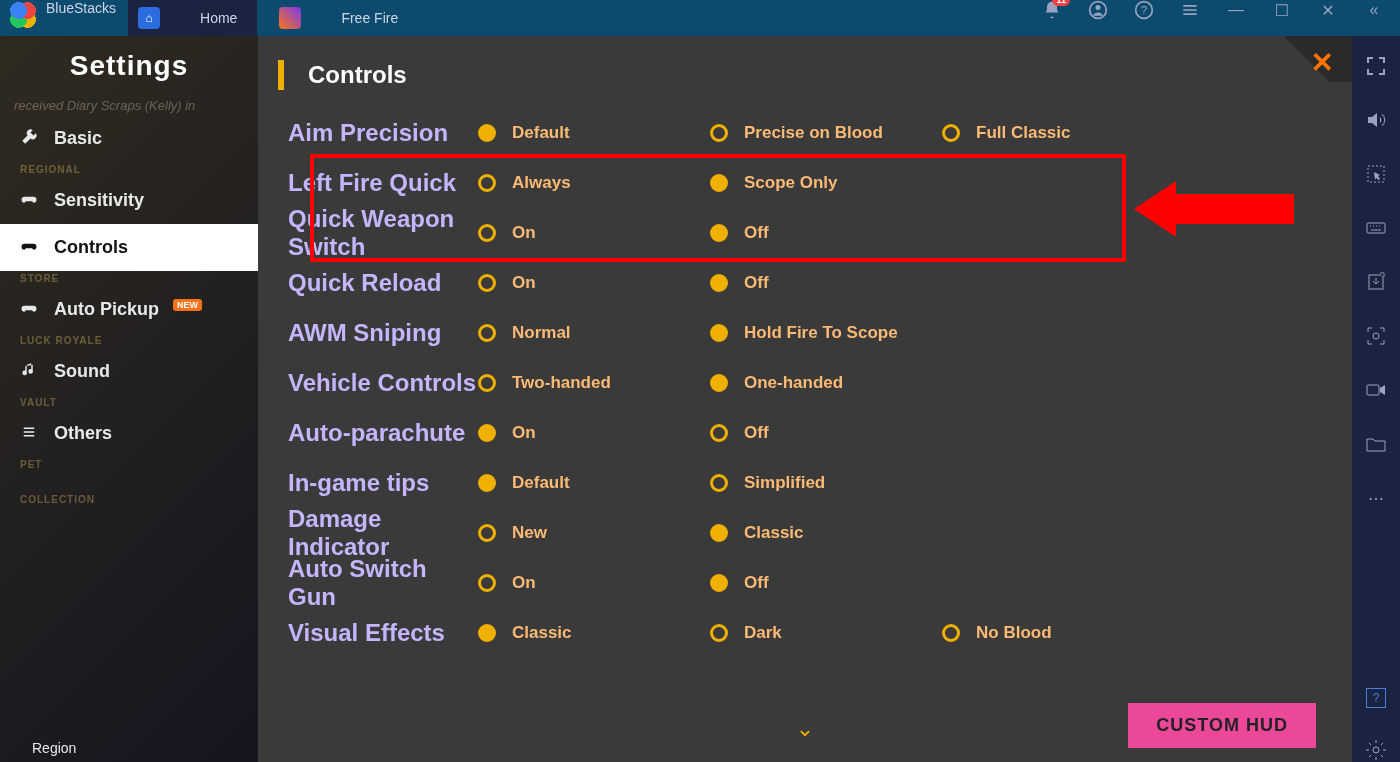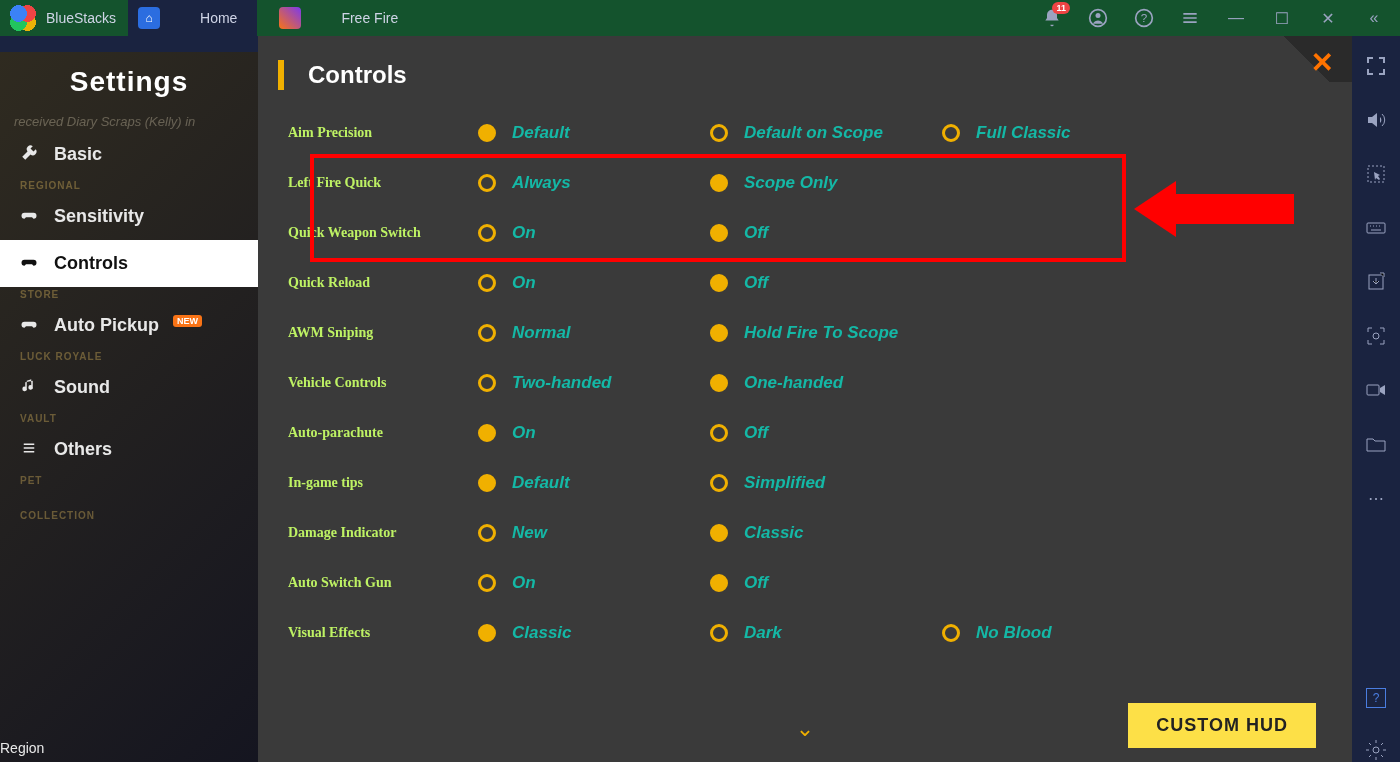--- a/index.html
+++ b/index.html
@@ -1,72 +1,72 @@
 <!DOCTYPE html>
 <html><head>
 <meta charset="utf-8">
 <style>
 * { margin:0; padding:0; box-sizing:border-box; font-family:"Arial Narrow",Arial,sans-serif; }
 body { width:1400px; height:762px; background:#1a2340; overflow:hidden; position:relative; }
 
 
-.titlebar { height:36px; background:#14532d; display:flex; align-items:center; color:#cfd4e6; }
+.titlebar { height:36px; background:#0c4a6e; display:flex; align-items:flex-start; color:#cfd4e6; }
 .logo { width:30px; height:30px; margin-left:8px; background:
   radial-gradient(circle at 35% 35%,#3b82f6 30%,transparent 31%),
   radial-gradient(circle at 65% 35%,#ef4444 30%,transparent 31%),
   radial-gradient(circle at 35% 65%,#22c55e 30%,transparent 31%),
   radial-gradient(circle at 65% 65%,#eab308 30%,transparent 31%);
   border-radius:4px; }
 .app-name { margin-left:8px; font-size:14px; }
 .tab { height:36px; display:flex; align-items:center; padding:0 20px 0 10px; margin-left:12px; }
 .tab.home { background:#1a2340; }
 .tab-icon { width:22px; height:22px; margin-right:8px; border-radius:4px; display:flex; align-items:center; justify-content:center; }
 .home-ico { background:#2b6de0; color:#fff; font-size:12px; }
 .ff-ico { background:linear-gradient(45deg,#f97316,#7c3aed); }
 .tab-label { font-size:14px; color:#cfd4e6;margin-left:32px; }
 .tbar-right { margin-left:auto; display:flex; align-items:center; gap:26px; padding-right:16px; }
 .tb-btn { width:20px; height:20px; color:#9aa3c0; display:flex; align-items:center; justify-content:center; cursor:pointer; font-size:16px; position:relative; }
 .bell-badge { position:absolute; top:-6px; right:-8px; background:#ef4444; color:#fff; font-size:9px; border-radius:8px; padding:1px 4px; font-weight:bold; }
 
 
 .main { display:flex; height:726px; }
-.sidebar { width:258px; background:rgba(30,30,35,0.5); position:relative;margin-top:16px; }
+.sidebar { width:258px; background:rgba(30,30,35,0.5); position:relative; }
 .sidebar-bg { position:absolute; inset:0; background:
   linear-gradient(135deg,rgba(60,50,20,0.6),rgba(20,20,30,0.9));
   z-index:0; }
 .sidebar-content { position:relative; z-index:1; }
 .settings-title { color:#fff; font-size:28px; font-weight:bold; text-align:center; padding:14px 0; letter-spacing:1px; }
 .faded-text { color:rgba(220,210,180,0.35); font-size:13px; font-style:italic; padding:2px 14px; }
 .side-item { display:flex; align-items:flex-start; padding:13px 18px; color:#e8e8e8; cursor:pointer; font-size:18px; font-weight:600; gap:14px; }
 .side-item.active { background:#fff; color:#111; }
 .side-ico { width:22px; height:18px; display:flex; align-items:center; justify-content:center; }
 .side-badge { background:#f97316; color:#fff; font-size:9px; padding:1px 4px; border-radius:3px; font-weight:bold; display:inline-flex; align-items:center; justify-content:center; }
 .side-faded { color:rgba(240,200,100,0.35); font-size:10px; padding:2px 20px; font-weight:bold; letter-spacing:1px; }
-.region { position:absolute; bottom:6px; left:0; color:#e8e8e8; font-size:14px; }
+.region { position:absolute; bottom:6px; left:32px; color:#e8e8e8; font-size:14px; }
 
 .content { flex:1; background:#3a3a3a; position:relative; padding:0; }
 .close-x { position:absolute; top:0; right:0; width:90px; height:46px; background:linear-gradient(225deg,#2a2a2a 50%,transparent 50%); display:flex; align-items:flex-start; justify-content:flex-end; padding:10px 18px 0 0; color:#ff7300; font-size:28px; font-weight:bold; cursor:pointer; }
 .section-head { display:flex; align-items:center; gap:24px; padding:24px 0 8px 20px; }
 .yellow-bar { width:6px; height:30px; background:#f0b000; }
 .section-title { color:#fff; font-size:24px; font-weight:bold; }
 
 .settings-grid { padding:10px 30px; }
 .row { display:flex; align-items:center; height:50px; }
-.row-label { width:190px; color:#bef264; font-size:14px; font-weight:600;font-family:Liberation Serif, serif; }
+.row-label { width:190px; color:#c4b5fd; font-size:24px; font-weight:600; }
 .opt { display:flex; align-items:center; gap:16px; width:232px; }
 .radio { width:18px; height:18px; border-radius:50%; border:3px solid #f0b000; flex-shrink:0; }
 .radio.on { background:#f0b000; }
-.opt-label { color:#14b8a6; font-size:17px; font-weight:600;font-style:italic; }
+.opt-label { color:#fdba74; font-size:17px; font-weight:600; }
 
 .highlight-box { position:absolute; border:4px solid #ff0000; pointer-events:none; }
 .arrow-body { position:absolute; background:#ff0000; }
 .arrow-head { position:absolute; width:0;height:0; border-top:28px solid transparent; border-bottom:28px solid transparent; border-right:42px solid #ff0000; }
 
 .chevron-down { position:absolute; bottom:20px; left:50%; transform:translateX(-50%); color:#f0b000; font-size:22px; }
-.custom-hud { position:absolute; bottom:14px; right:36px; background:#fde047; color:#222; border:none; padding:12px 28px; font-size:18px; font-weight:bold; cursor:pointer; letter-spacing:1px; }
+.custom-hud { position:absolute; bottom:14px; right:36px; background:#ec4899; color:#222; border:none; padding:12px 28px; font-size:18px; font-weight:bold; cursor:pointer; letter-spacing:1px; }
 
 
 .rtool { width:48px; background:#1a2340; display:flex; flex-direction:column; align-items:center; padding-top:18px; gap:30px; }
 .rt-btn { width:24px; height:24px; color:#9aa3c0; display:flex; align-items:center; justify-content:center; cursor:pointer; }
 .rt-spacer { flex:1; }
 .rt-help { border:1px solid #4a7de0; color:#4a7de0; width:20px; height:20px; font-size:12px; display:flex; align-items:center; justify-content:center; }
 
 svg { width:100%; height:100%; }
 </style>
 </head>
@@ -192,21 +192,21 @@
 
     <div class="settings-grid" id="rows">
         <div class="row">
           <div class="row-label">Aim Precision</div>
           <div class="opt">
             <div class="radio on"></div>
             <div class="opt-label">Default</div>
           </div>
           <div class="opt">
             <div class="radio"></div>
-            <div class="opt-label">Default on Scope</div>
+            <div class="opt-label">Precise on Blood</div>
           </div>
           <div class="opt">
             <div class="radio"></div>
             <div class="opt-label">Full Classic</div>
           </div>
         </div>
         <div class="row">
           <div class="row-label">Left Fire Quick</div>
           <div class="opt">
             <div class="radio"></div>

